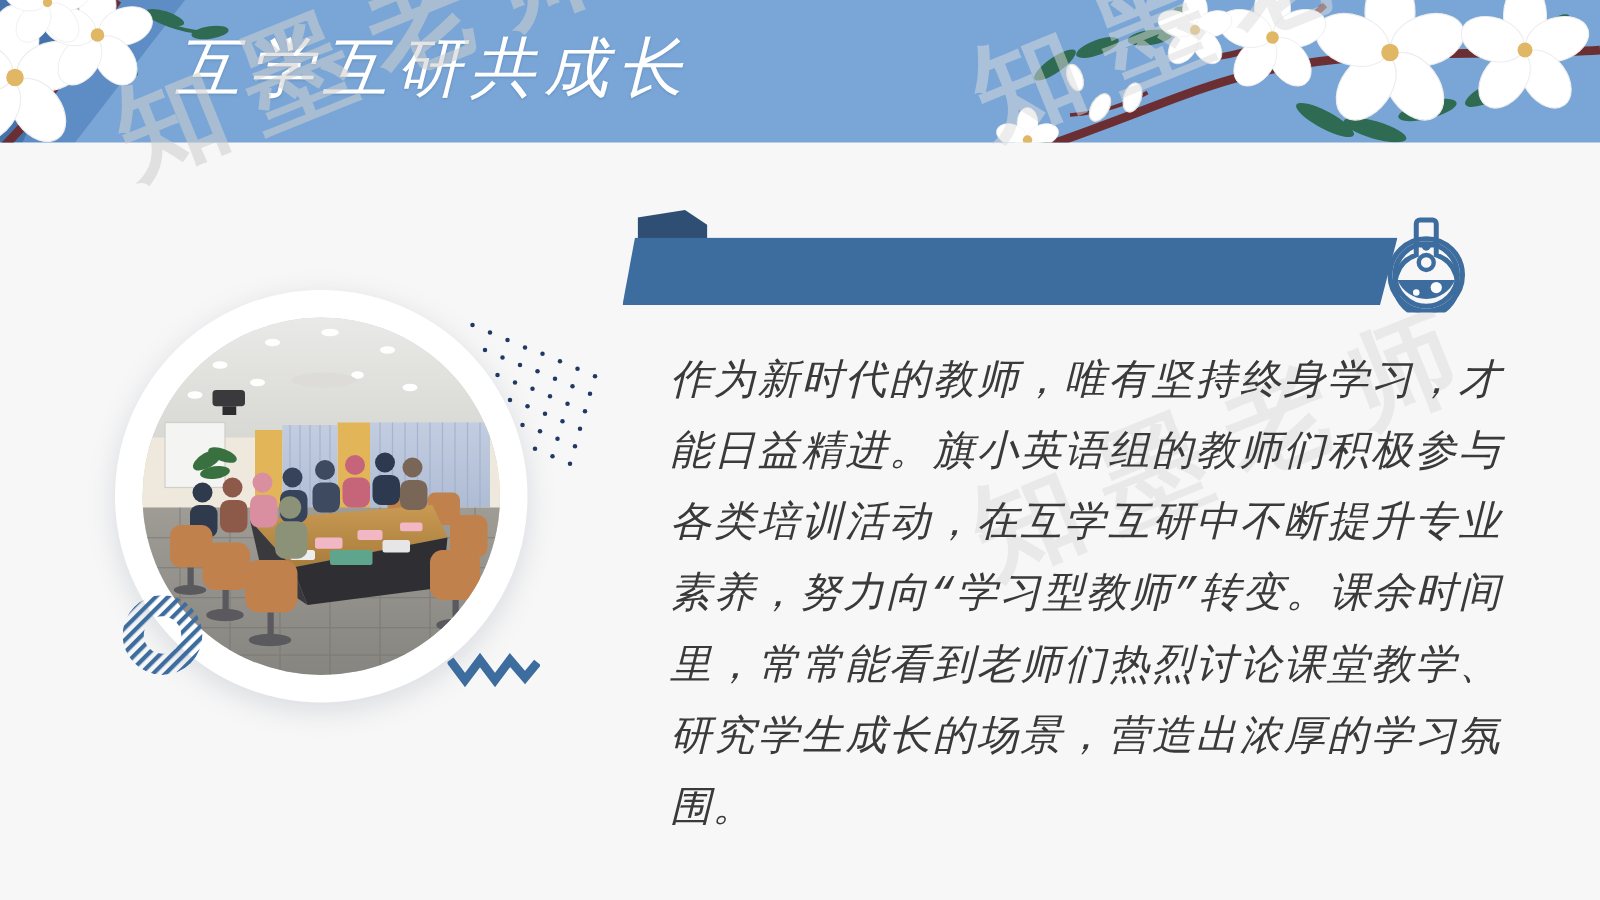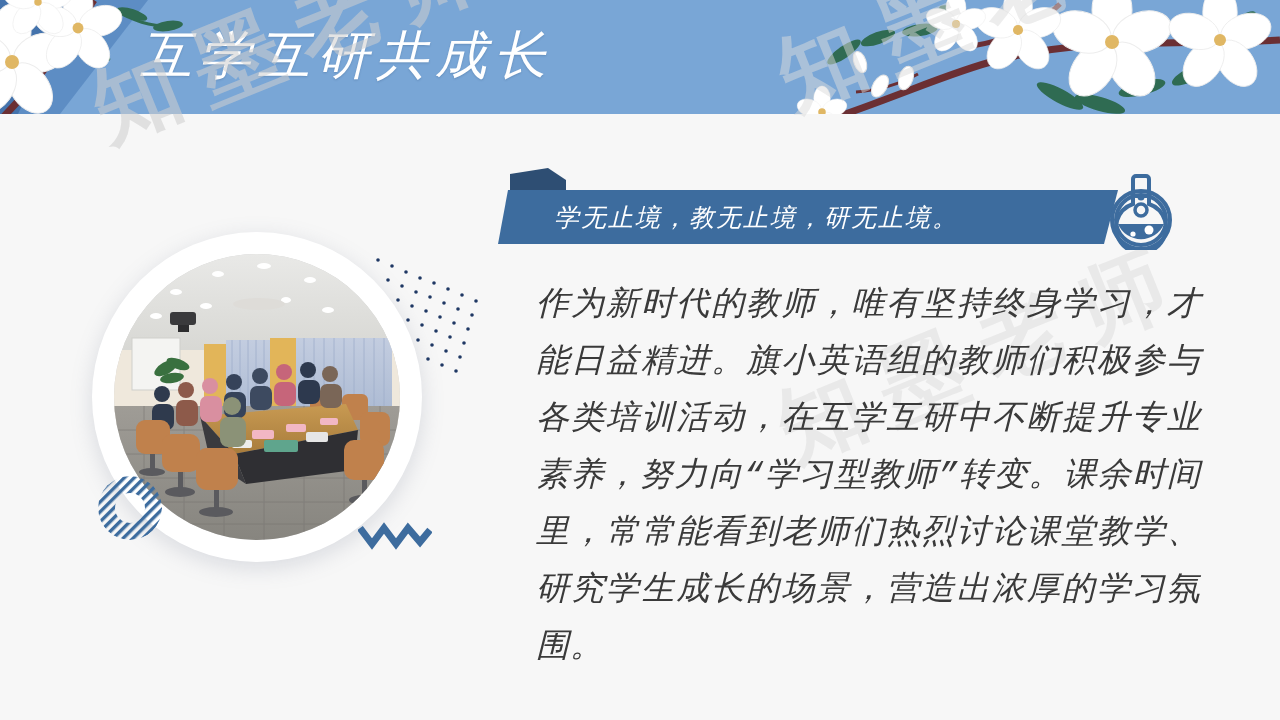--- a/index.html
+++ b/index.html
@@ -441,21 +441,20 @@
   </svg>
 
   <svg class="zigzag" viewBox="0 0 74 30">
     <path d="M2 8 L14 24 L26 8 L38 24 L50 8 L62 22 L72 10" stroke="#3d6c9e" stroke-width="7" fill="none" stroke-linejoin="miter" stroke-linecap="butt"></path>
   </svg>
 </div>
 
 <div class="ribbon-group">
   <div class="ribbon-fold"></div>
   <div class="ribbon-bar"></div>
-  <div class="ribbon-text">学无止境，教无止境，研无止境。</div>
   <svg class="flask-icon" viewBox="0 0 66 78">
     <g fill="none" stroke="#3d6c9e" stroke-width="4">
       <rect x="25" y="4" width="16" height="20" rx="3"></rect>
       <circle cx="33" cy="48" r="25"></circle>
       <circle cx="33" cy="48" r="29"></circle>
       <path d="M25 22 L25 32 A25 25 0 1 0 41 32 L41 22"></path>
     </g>
     <path d="M10 52 A25 25 0 0 0 56 52 Z" fill="#3d6c9e"></path>
     <circle cx="33" cy="38" r="6" fill="none" stroke="#3d6c9e" stroke-width="3.5"></circle>
     <circle cx="33" cy="25" r="3.5" fill="#3d6c9e"></circle>

